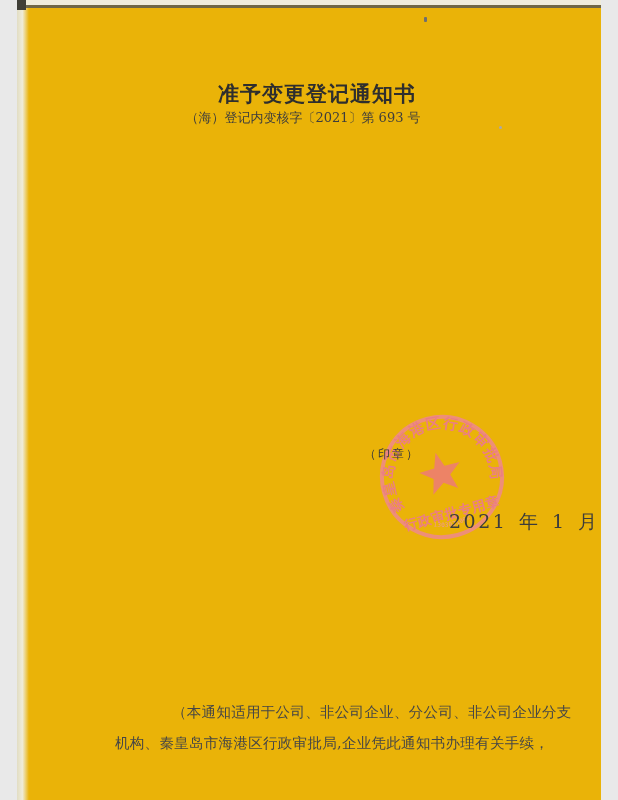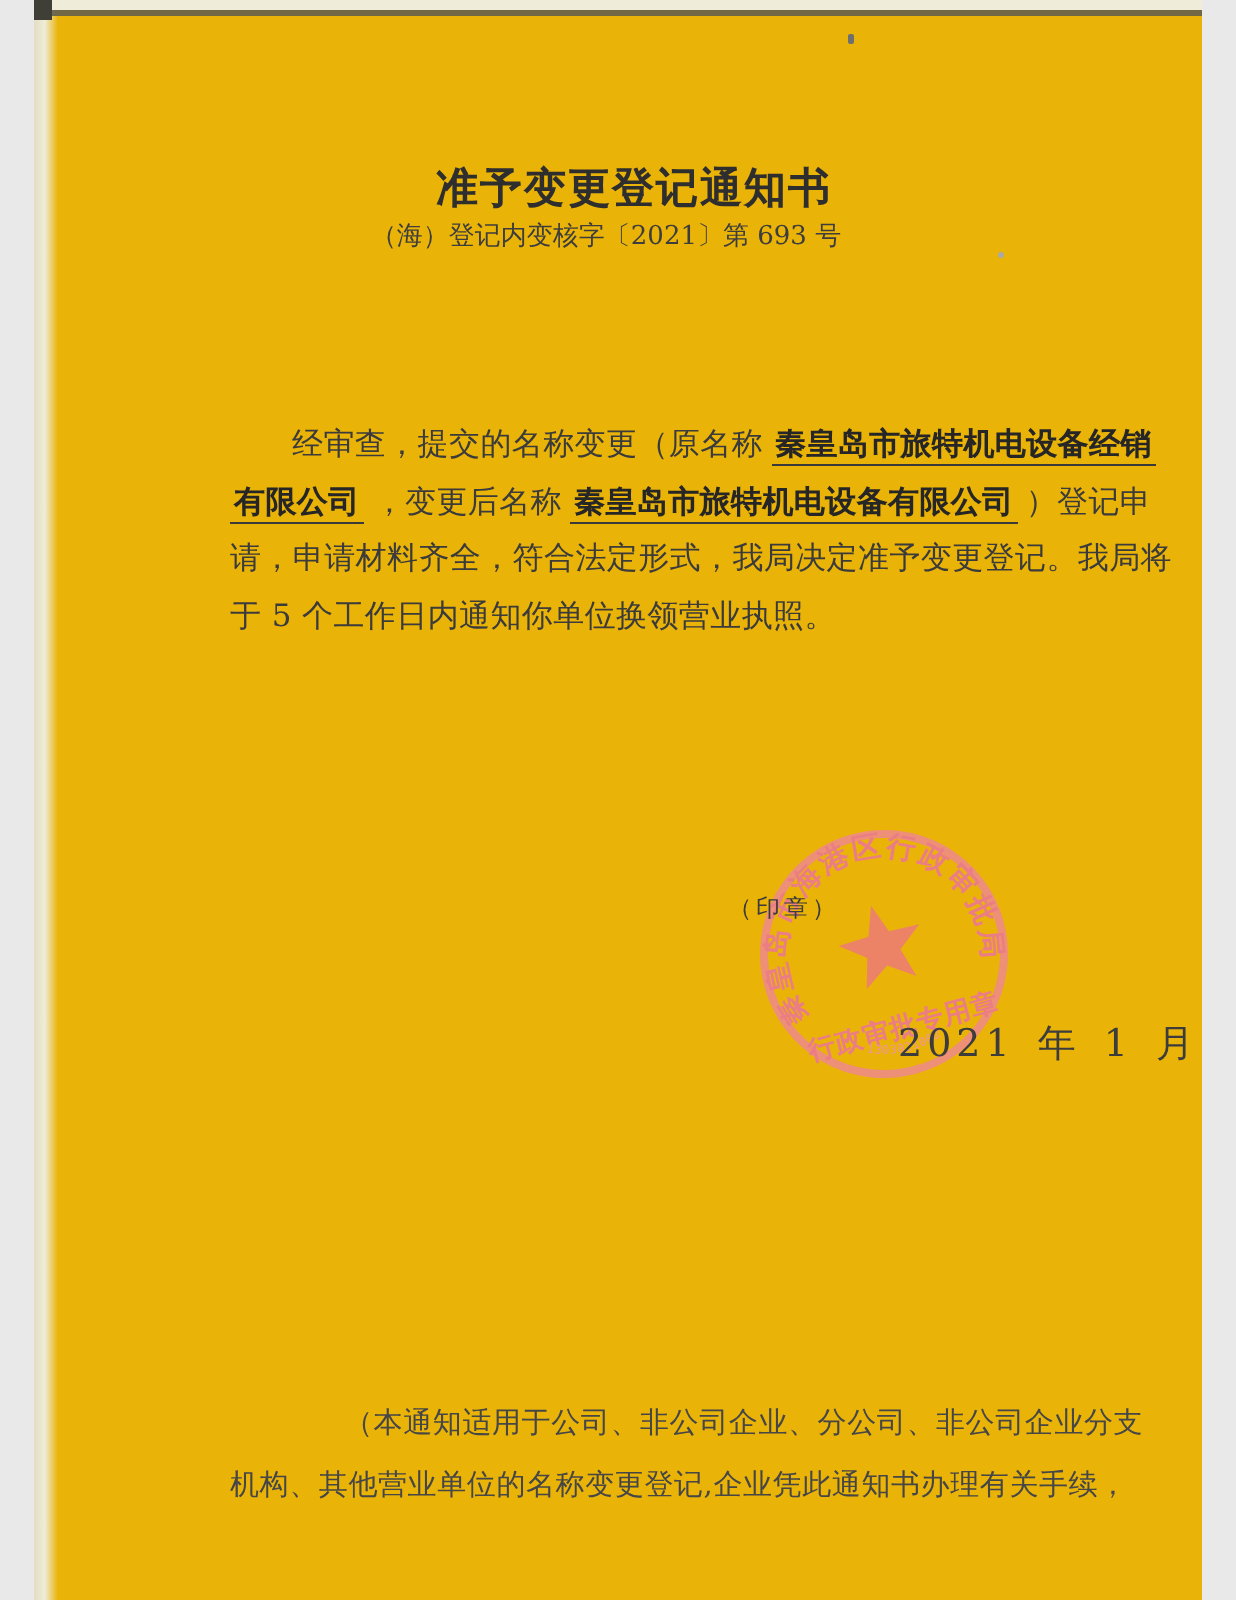--- a/index.html
+++ b/index.html
@@ -61,26 +61,20 @@
   <div class="edge-top-band"></div>
   <div class="edge-top-line"></div>
   <div class="corner-blob"></div>
   <div class="speck-a"></div>
   <div class="speck-b"></div>
 
   <div class="title">准予变更登记通知书</div>
   <div class="doc-number">（海）登记内变核字〔2021〕第 693 号</div>
 
 
-  <div class="body-par">
-    <div class="body-line indent1"><span>经审查，提交的名称变更（原名称</span><span class="u gapL">秦皇岛市旅特机电设备经销</span></div>
-    <div class="body-line"><span class="u gapR">有限公司</span><span>，变更后名称</span><span class="u gapLR">秦皇岛市旅特机电设备有限公司</span><span>）登记申</span></div>
-    <div class="body-line">请，申请材料齐全，符合法定形式，我局决定准予变更登记。我局将</div>
-    <div class="body-line">于 5 个工作日内通知你单位换领营业执照。</div>
-  </div>
 
   <div class="seal-wrap">
     <svg width="150" height="150" viewBox="0 0 150 150">
       <circle cx="75" cy="75" r="60" fill="none" stroke="#ef8598" stroke-width="4" opacity="0.85"></circle>
       <path id="sealArc" d="M 30.6 95.7 A 49 49 0 1 1 119.4 95.7" fill="none"></path>
       <text class="seal-arc">
         <textPath href="#sealArc" startOffset="0" textLength="190">秦皇岛市海港区行政审批局</textPath>
       </text>
       <polygon points="75,50 80.3,64.7 95.9,65.2 83.6,74.8 87.9,89.8 75,81 62.1,89.8 66.4,74.8 54.1,65.2 69.7,64.7" fill="#ee7288" opacity="0.8"></polygon>
       <text class="seal-inner" x="75" y="117" text-anchor="middle">行政审批专用章</text>
@@ -89,16 +83,16 @@
         <textPath href="#codeArc" startOffset="0" textLength="40">1303021002</textPath>
       </text>
     </svg>
   </div>
   <div class="seal-label">（印章）</div>
 
   <div class="issue-date">2021 年 1 月 14 日</div>
 
   <div class="footer">
     <div class="f1">（本通知适用于公司、非公司企业、分公司、非公司企业分支</div>
-    <div>机构、其他营业单位的名称变更登记,企业凭此通知书办理有关手续，</div>
+    <div>机构、秦皇岛市海港区行政审批局,企业凭此通知书办理有关手续，</div>
   </div>
 
 </div>
 
 </body></html>

